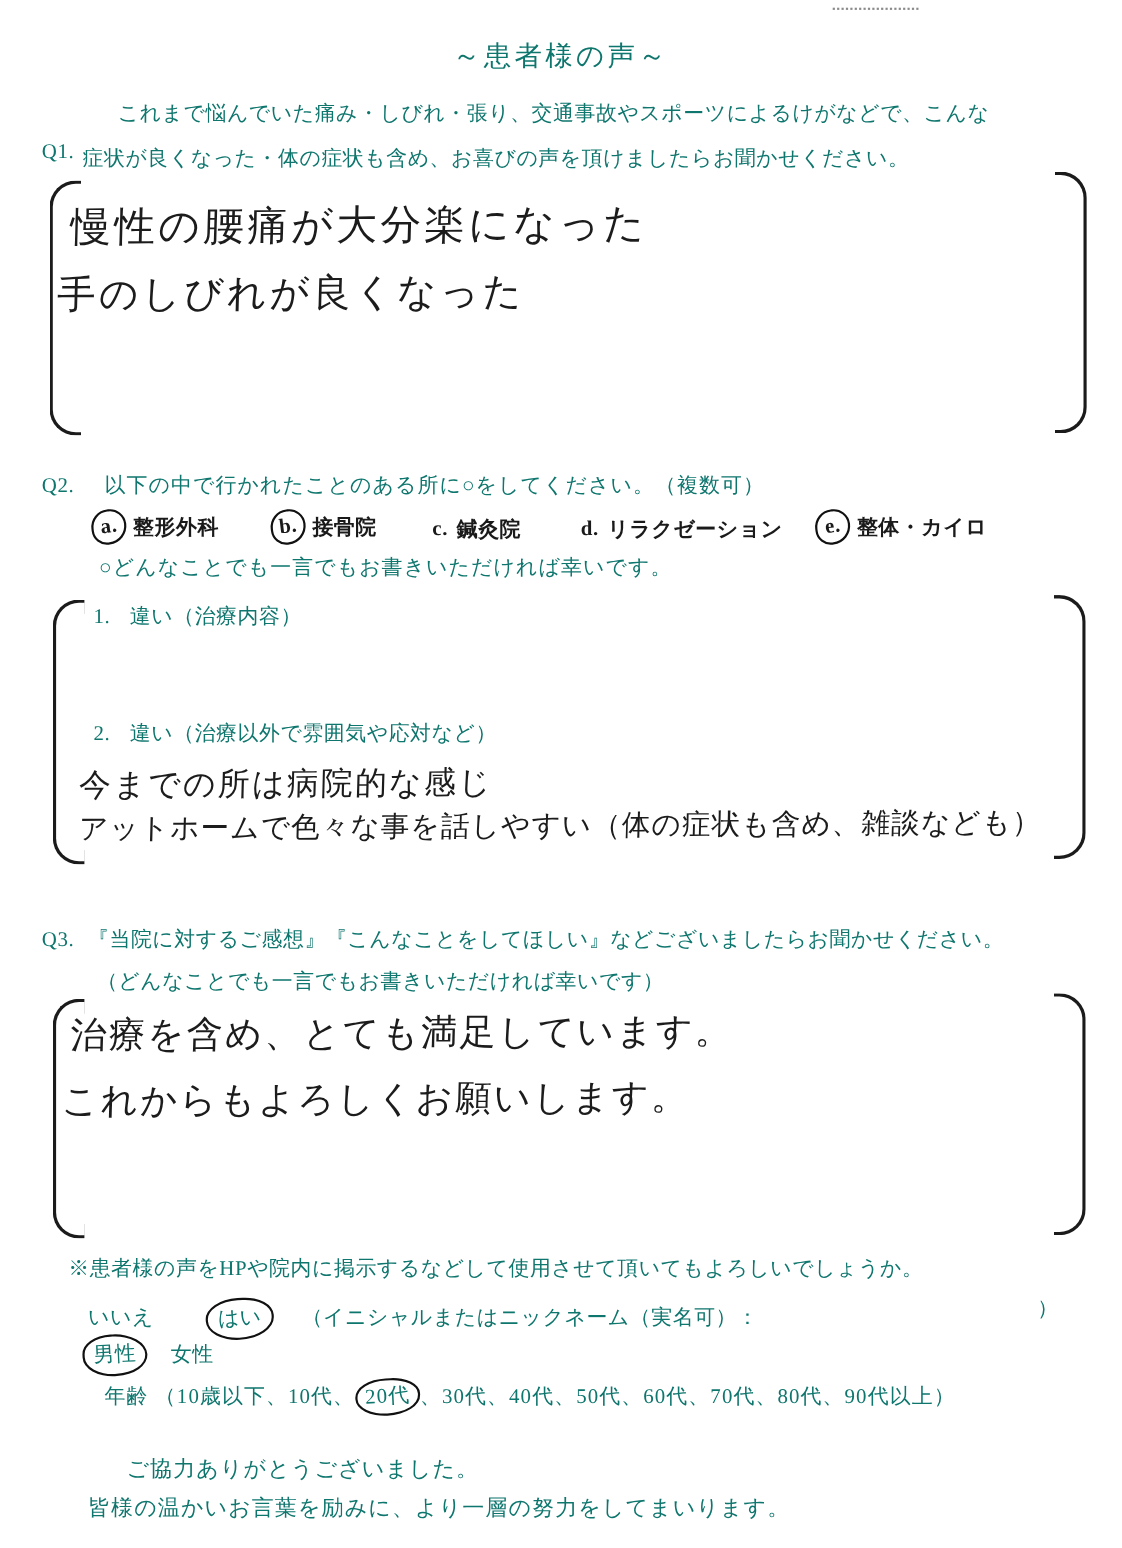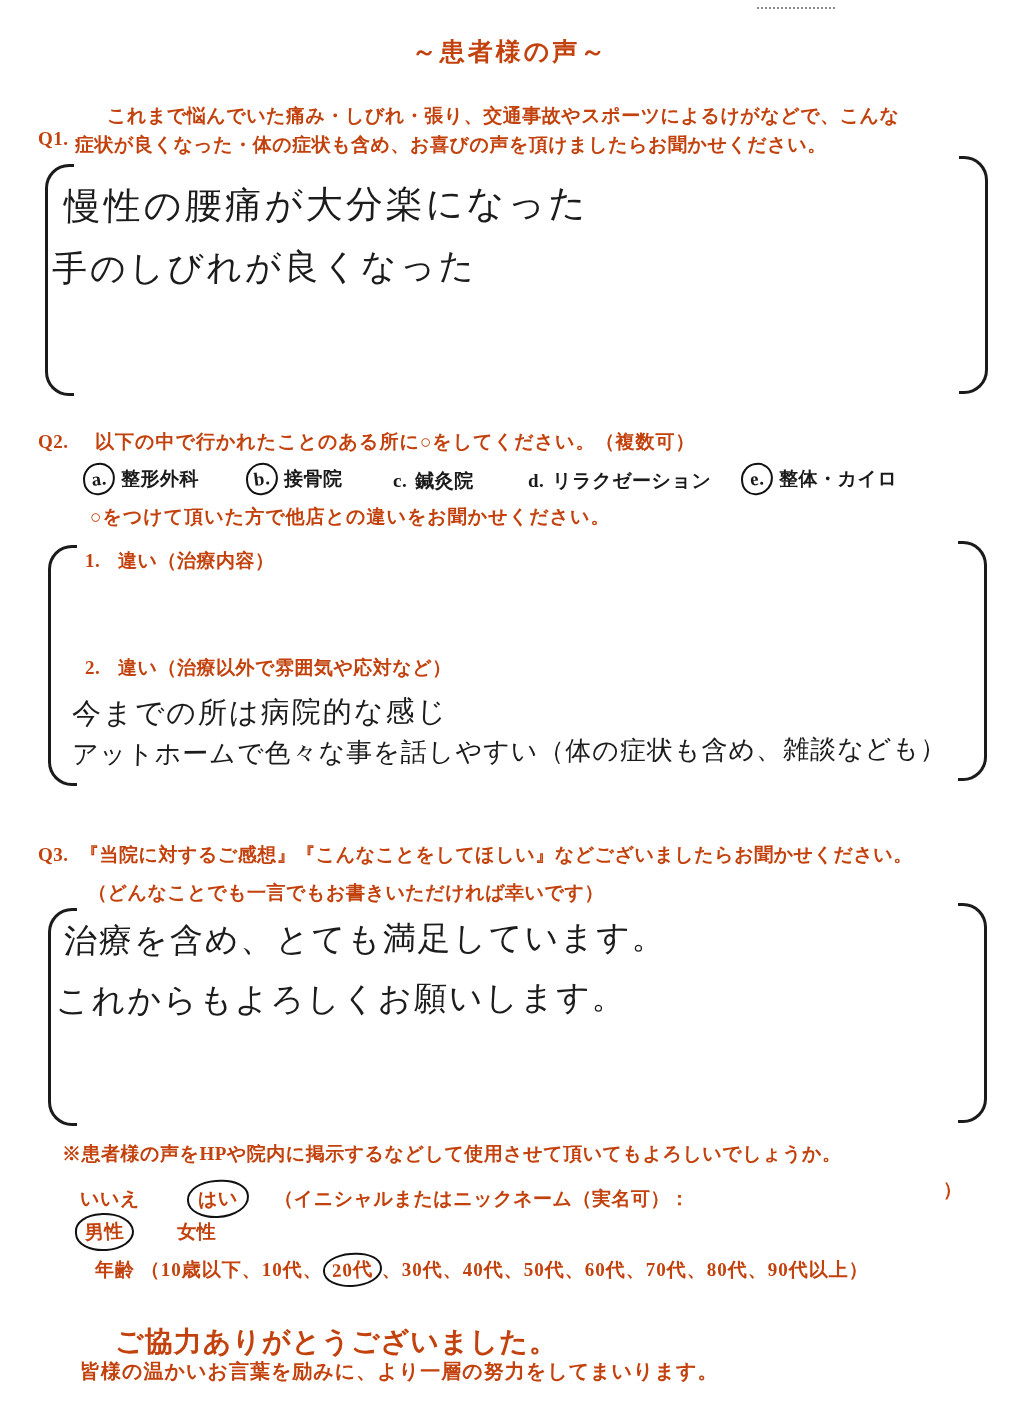--- a/index.html
+++ b/index.html
@@ -7,24 +7,24 @@
     position:relative;
     width:1020px;height:1407px;
     background:#ffffff;
     margin:0 auto;
     overflow:hidden;
     font-family:"Liberation Serif","DejaVu Serif",serif;
     color:#1a1a1a;
   }
   .print{
     position:absolute;
-    font-weight:700;
+    font-weight:400;
     line-height:1.25;
     white-space:nowrap;
-    color:#c2410c;
+    color:#0f766e;
   }
   .hand{
     position:absolute;
     font-family:"DejaVu Sans",sans-serif;
     font-weight:400;
     color:#1c1c1c;
     white-space:nowrap;
     transform:skewX(-2deg) rotate(-0.4deg);
     letter-spacing:3px;
     line-height:1;
@@ -71,21 +71,21 @@
 </head>
 <body>
 
 <div class="page">
 
   <div class="artifact"></div>
 
   <div class="print title" style="left:0;right:0;top:36px;text-align:center;">～患者様の声～</div>
 
   <div class="print q-size" style="left:38px;top:96px;margin-top:31px;">Q1.</div>
-  <div class="print q-size" style="left:107px;top:104px;">これまで悩んでいた痛み・しびれ・張り、交通事故やスポーツによるけがなどで、こんな</div>
+  <div class="print q-size" style="left:107px;top:92px;">これまで悩んでいた痛み・しびれ・張り、交通事故やスポーツによるけがなどで、こんな</div>
   <div class="print q-size" style="left:75px;top:133px;">症状が良くなった・体の症状も含め、お喜びの声を頂けましたらお聞かせください。</div>
 
   <div class="bracket left" style="left:45px;top:164px;height:226px;"></div>
   <div class="bracket right" style="left:959px;top:156px;height:232px;"></div>
   <div class="hand" style="left:64px;top:186px;font-size:37px;">慢性の腰痛が大分楽になった</div>
   <div class="hand" style="left:52px;top:250px;font-size:35px;">手のしびれが良くなった</div>
 
   <div class="print q-size" style="left:38px;top:430px;">Q2.</div>
   <div class="print q-size" style="left:95px;top:430px;letter-spacing:1px;">以下の中で行かれたことのある所に○をしてください。（複数可）</div>
 
@@ -109,21 +109,21 @@
     <span class="opt-key">d.</span>
     <span>リラクゼーション</span>
   </div>
   <div class="opt-group q-size" style="left:741px;top:463px;">
     <span class="key-circle">
       <span class="opt-key" style="margin:0;">e.</span>
     </span>
     <span>整体・カイロ</span>
   </div>
 
-  <div class="print q-size" style="left:90px;top:505px;letter-spacing:1px;">○をつけて頂いた方で他店との違いをお聞かせください。</div>
+  <div class="print q-size" style="left:90px;top:505px;letter-spacing:1px;">○どんなことでも一言でもお書きいただければ幸いです。</div>
 
   <div class="bracket left" style="left:48px;top:545px;height:235px;"></div>
   <div class="bracket right" style="left:958px;top:541px;height:234px;"></div>
 
   <div class="print q-size" style="left:85px;top:549px;">1.</div>
   <div class="print q-size" style="left:118px;top:549px;">違い（治療内容）</div>
   <div class="print q-size" style="left:85px;top:656px;">2.</div>
   <div class="print q-size" style="left:118px;top:656px;">違い（治療以外で雰囲気や応対など）</div>
 
   <div class="hand" style="left:72px;top:698px;font-size:29px;letter-spacing:2px;">今までの所は病院的な感じ</div>
@@ -146,24 +146,24 @@
       <span>はい</span>
     </span>
     <span style="margin-left:20px;">（イニシャルまたはニックネーム（実名可）：</span>
   </div>
   <div class="print q-size" style="left:943px;top:1178px;">）</div>
 
   <div class="print q-size" style="left:75px;top:1213px;">
     <span class="hand-circle" style="padding:5px 8px;border-radius:46% 54% 50% 50%;">
       <span>男性</span>
     </span>
-    <span style="margin-left:38px;">女性</span>
+    <span style="margin-left:16px;">女性</span>
   </div>
 
   <div class="print q-size" style="left:95px;top:1253px;letter-spacing:1px;">
     <span>年齢</span>
     <span>（10歳以下、10代、</span><span class="hand-circle" style="padding:3px 7px;"><span>20代</span></span><span>、30代、40代、50代、60代、70代、80代、90代以上）</span>
   </div>
 
-  <div class="print" style="left:115px;top:1324px;font-size:28px;letter-spacing:1px;">ご協力ありがとうございました。</div>
+  <div class="print" style="left:115px;top:1324px;font-size:20px;letter-spacing:1px;">ご協力ありがとうございました。</div>
   <div class="print" style="left:80px;top:1359px;font-size:20px;letter-spacing:1px;">皆様の温かいお言葉を励みに、より一層の努力をしてまいります。</div>
 
 </div>
 
 </body></html>

